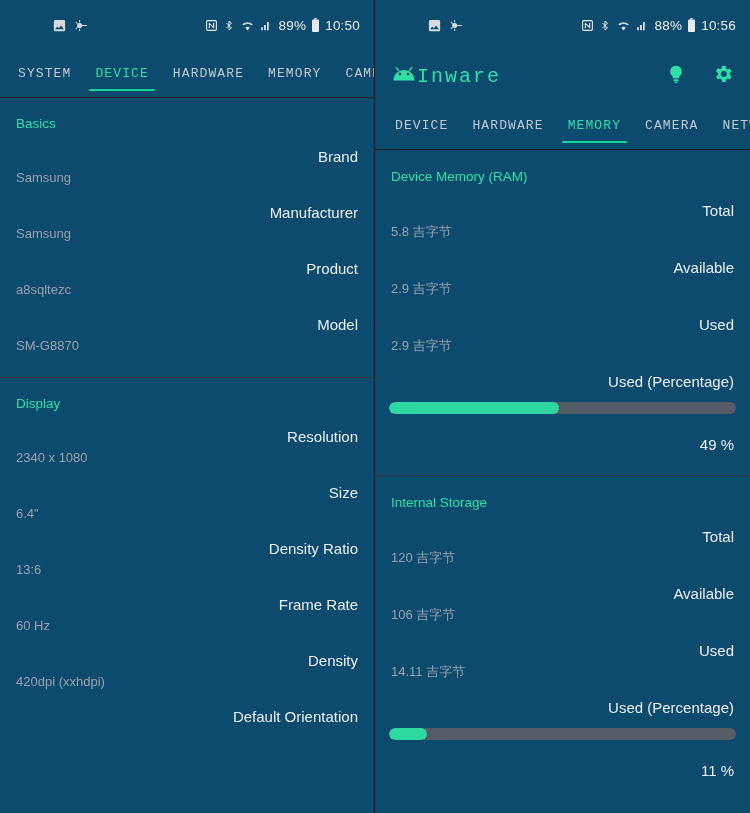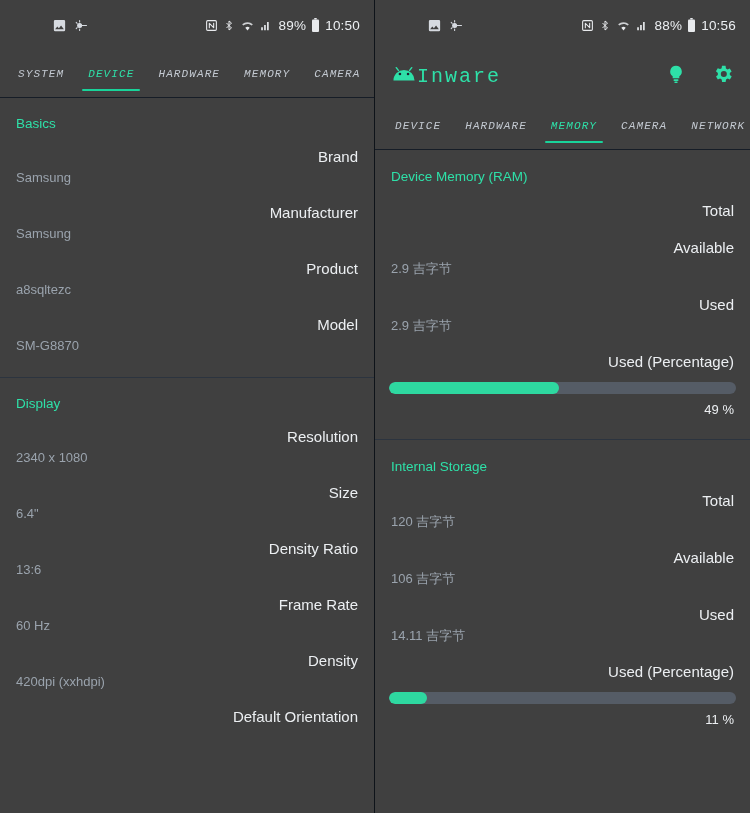--- a/index.html
+++ b/index.html
@@ -5,21 +5,21 @@
   * { margin:0; padding:0; box-sizing:border-box; }
   html,body {
     width:750px; height:813px;
     background:#141a24;
     font-family:"Liberation Sans", sans-serif;
     overflow:hidden;
   }
   .screens { display:flex; width:750px; height:813px; }
   .panel {
     width:375px; height:813px;
-    background:#404040;
+    background:#0c4a6e;
     position:relative;
     overflow:hidden;
   }
   .panel.left { border-right:1px solid #0e1319; }
 
   
   .statusbar {
     height:50px;
     display:flex; align-items:center;
     padding:0 14px;
@@ -52,26 +52,25 @@
     display:flex; align-items:stretch;
     padding:0 8px;
     position:relative;
   }
   .tabbar.left-tabs { padding:0 6px; }
   .tab {
     flex:0 0 auto;
     display:flex; align-items:center; justify-content:center;
     padding:0 12px;
     font-family:"Liberation Mono", monospace;
-    font-size:11px;
+    font-size:13px;
     letter-spacing:1.1px;
     color:#c3c9d1;
     position:relative;
     white-space:nowrap;
-    font-style:italic;
   }
   .tab.active { color:#2ee0a8; }
   .tab.active::after {
     content:"";
     position:absolute;
     left:6px; right:6px; bottom:6px;
     height:2.5px;
     background:#19d39a;
     border-radius:2px;
   }
@@ -117,22 +116,22 @@
     overflow:hidden;
   }
   .progress-fill {
     height:100%;
     background:#2ed8a0;
     border-radius:8px;
   }
   .progress-pct {
     text-align:right;
     color:#eceff2;
-    font-size:13px;
-    padding:8px 2px 0 0;
+    font-size:15px;
+    padding:22px 2px 0 0;
   }
 </style>
 </head>
 <body>
 
 <div class="screens">
 
   <div class="panel left">
 
     <div class="statusbar">
@@ -330,20 +329,21 @@
       <div class="tab">NETWORK</div>
     </div>
     <div class="tabbar-shadow"></div>
 
     <div class="content">
 
       <div class="section-title">Device Memory (RAM)</div>
 
       <div class="row">
         <div class="row-label">Total</div>
+        <div class="row-value">5.8 吉字节</div>
       </div>
       <div class="row">
         <div class="row-label">Available</div>
         <div class="row-value">2.9 吉字节</div>
       </div>
       <div class="row">
         <div class="row-label">Used</div>
         <div class="row-value">2.9 吉字节</div>
       </div>
 

